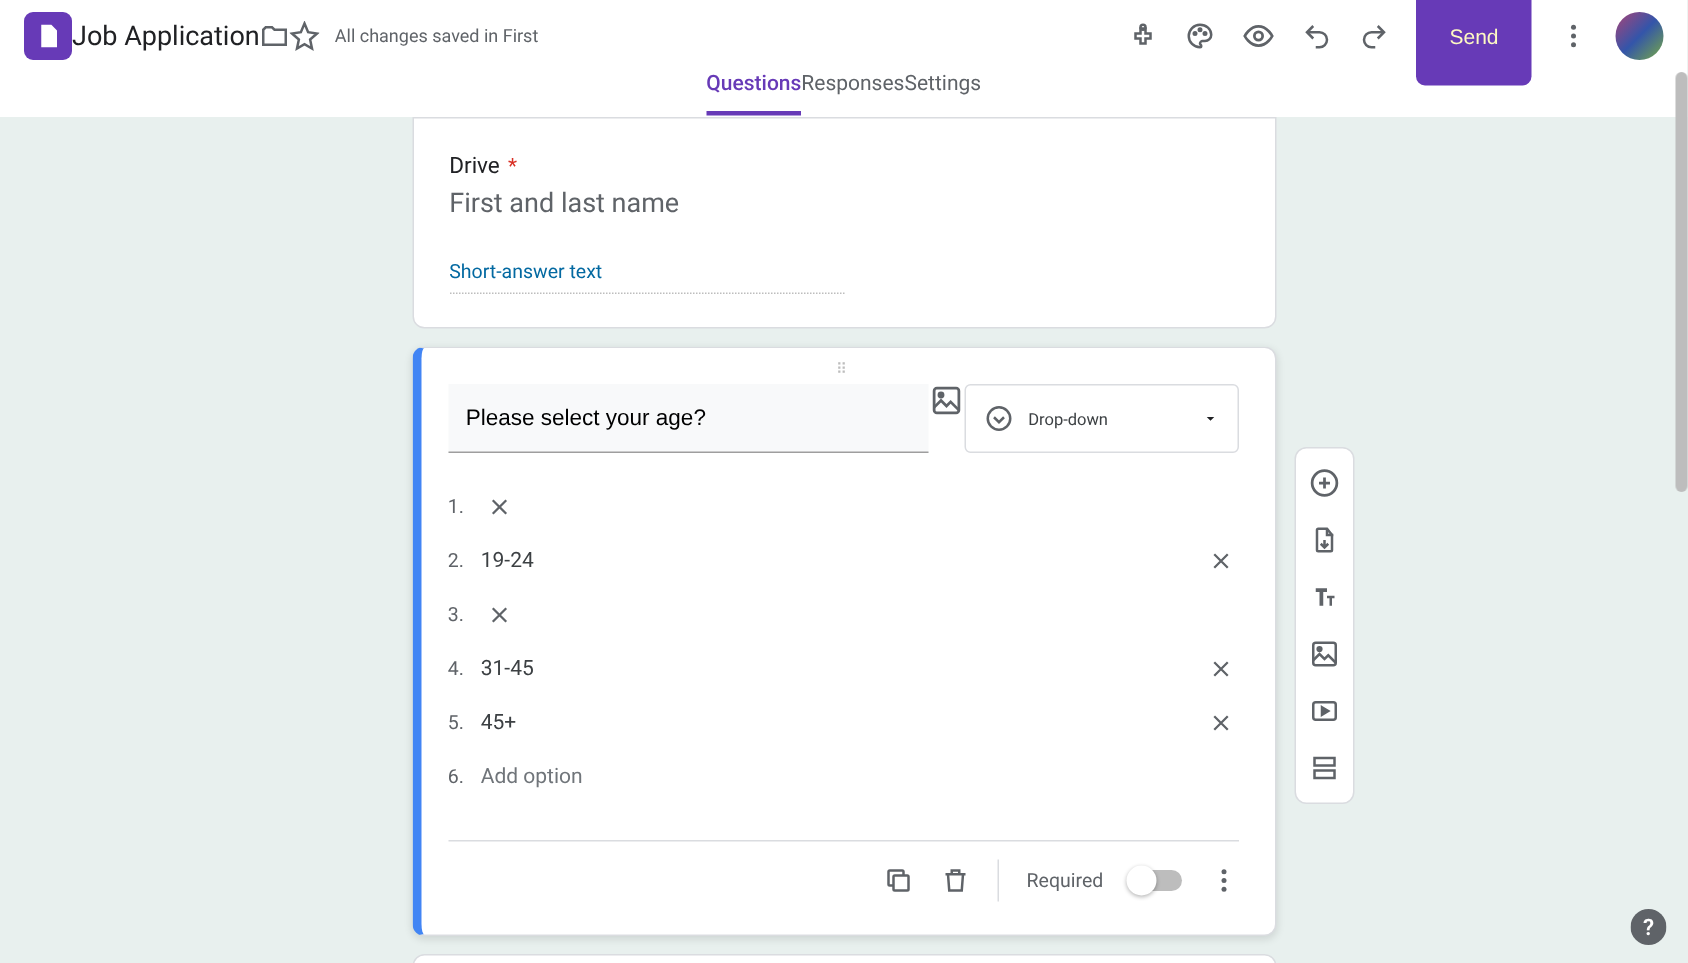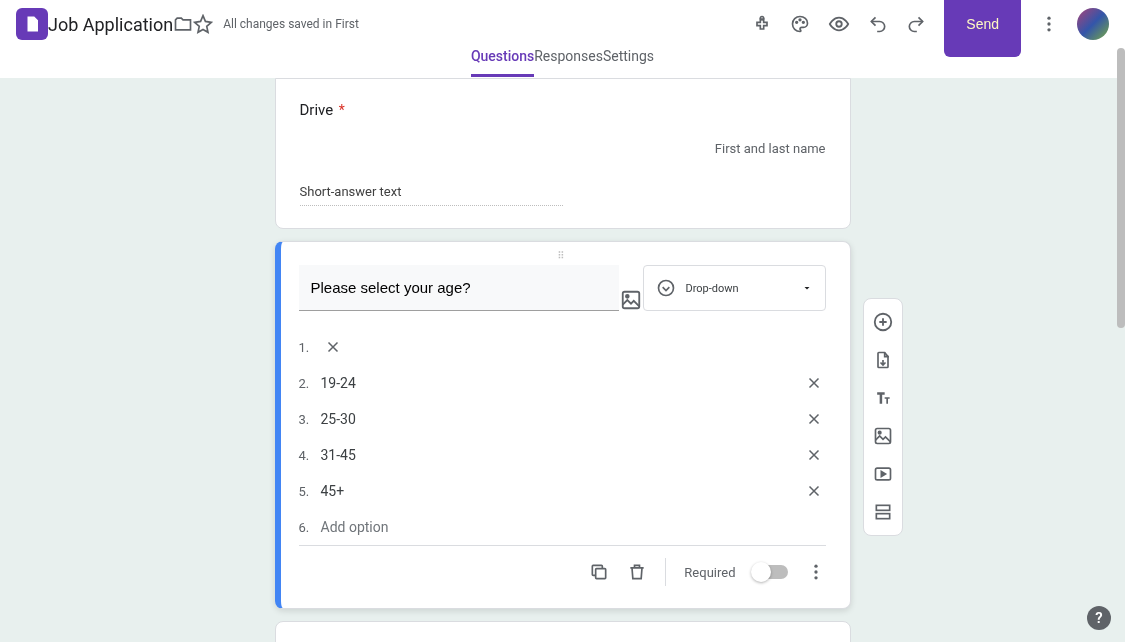--- a/index.html
+++ b/index.html
@@ -17,37 +17,37 @@
     .avatar { width: 32px; height: 32px; border-radius: 50%; background: linear-gradient(135deg,#a47,#35a,#7a4); }
     .tabs { background: #fff; display: flex; justify-content: center; height: 30px; border-bottom: 1px solid rgba(0,0,0,0); }
     .tab { font-size: 14px; color: #5f6368; cursor: pointer; padding-bottom: 6px; }
     .tab.active { color: #673ab7; font-weight: 500; border-bottom: 3px solid #673ab7; }
     .workspace { width: 1125px; position: relative; padding-bottom: 40px; }
     .canvas { width: 576px; margin: 0 auto; }
     .card { background: #fff; border-radius: 8px; padding: 22px 24px; margin-top: 12px; border: 1px solid #dadce0; }
     .card.first { margin-top: 0; border-top-left-radius: 0; border-top-right-radius: 0; }
     .q-title { font-size: 15px; color: #202124; display: inline; }
     .req-star { color: #d93025; margin-left: 2px; }
-    .q-desc { font-size: 13px; color: #5f6368; margin-top: 22px; text-align: right; }
-    .sa-text { font-size: 13px; color: #404040; margin-top: 28px; padding-bottom: 6px; border-bottom: 1px dotted #bdbdbd; width: 50%; }
+    .q-desc { font-size: 18px; color: #5f6368; margin-top: 6px; }
+    .sa-text { font-size: 13px; color: #0369a1; margin-top: 28px; padding-bottom: 6px; border-bottom: 1px dotted #bdbdbd; width: 50%; }
     .card.active { padding-left: 18px; border-left: 6px solid #4285f4; box-shadow: 0 2px 6px rgba(0,0,0,.12); }
     .drag-handle { text-align: center; margin: -14px 0 4px; color: #bdbdbd; letter-spacing: 2px; font-size: 10px; cursor: grab; }
-    .q-row { display: flex; align-items: flex-end; }
+    .q-row { display: flex; align-items: flex-start; }
     .q-input { flex: 0 0 320px; background: #f8f9fa; border: none; border-bottom: 1px solid #9e9e9e; padding: 14px 12px; font-size: 15px; outline: none; }
     .img-btn { color: #5f6368; cursor: pointer; width: 24px; display:flex; justify-content:center; }
     .type-select { flex: 1; border: 1px solid #dadce0; border-radius: 4px; height: 46px; display: flex; align-items: center; padding: 0 12px; cursor: pointer; justify-content: space-between; }
     .type-select-left { display: flex; align-items: center; gap: 10px; color: #5f6368; }
     .type-label { color: #3c4043; font-size: 11px; }
     .options { margin-top: 18px; }
     .opt-row { display: flex; align-items: center; height: 36px; font-size: 14px; color: #3c4043; }
     .opt-num { width: 22px; color: #5f6368; font-size: 13px; }
     .opt-val { flex: 1; }
     .opt-add { color: #70757a; }
     .opt-x { color: #5f6368; cursor: pointer; width: 24px; display:flex; justify-content:center; }
-    .footer { border-top: 1px solid #dadce0; padding-top: 12px; display: flex; align-items: center; justify-content: flex-end; gap: 18px; }
+    .footer { border-top: 1px solid #dadce0; margin-top: 24px; padding-top: 12px; display: flex; align-items: center; justify-content: flex-end; gap: 18px; }
     .footer .sep { width: 1px; height: 28px; background: #dadce0; }
     .req-label { font-size: 13px; color: #5f6368; }
     .switch { position: relative; width: 34px; height: 14px; background: #bdbdbd; border-radius: 7px; cursor: pointer; }
     .switch::after { content: ''; position: absolute; width: 20px; height: 20px; background: #fff; border-radius: 50%; top: -3px; left: -3px; box-shadow: 0 1px 3px rgba(0,0,0,.3); }
     .side-toolbar { position: absolute; left: calc(50% + 300px); top: 220px; background: #fff; border: 1px solid #dadce0; border-radius: 8px; padding: 8px 4px; display: flex; flex-direction: column; gap: 8px; }
     .side-btn { width: 30px; height: 30px; display: flex; align-items: center; justify-content: center; color: #5f6368; cursor: pointer; border-radius: 4px; }
     .help-fab { position: fixed; right: 14px; bottom: 12px; width: 24px; height: 24px; background: #5f6368; color: #fff; border-radius: 50%; display: flex; align-items: center; justify-content: center; font-size: 15px; font-weight: 600; cursor: pointer; }
     .scrollbar { position: fixed; right: 0; top: 48px; width: 8px; height: 280px; background: #bdbdbd; border-radius: 4px; }
     svg { display: block; }
   </style>
@@ -175,21 +175,20 @@
           <span class="opt-num">2.</span>
           <span class="opt-val">19-24</span>
           <span class="opt-x">
               <svg width="18" height="18" viewBox="0 0 24 24" stroke="currentColor" stroke-width="2">
                 <path d="M6 6l12 12M18 6L6 18"></path>
               </svg>
             </span>
         </div>
         <div class="opt-row">
           <span class="opt-num">3.</span>
-          <span class="opt-val">25-30</span>
           <span class="opt-x">
               <svg width="18" height="18" viewBox="0 0 24 24" stroke="currentColor" stroke-width="2">
                 <path d="M6 6l12 12M18 6L6 18"></path>
               </svg>
             </span>
         </div>
         <div class="opt-row">
           <span class="opt-num">4.</span>
           <span class="opt-val">31-45</span>
           <span class="opt-x">

